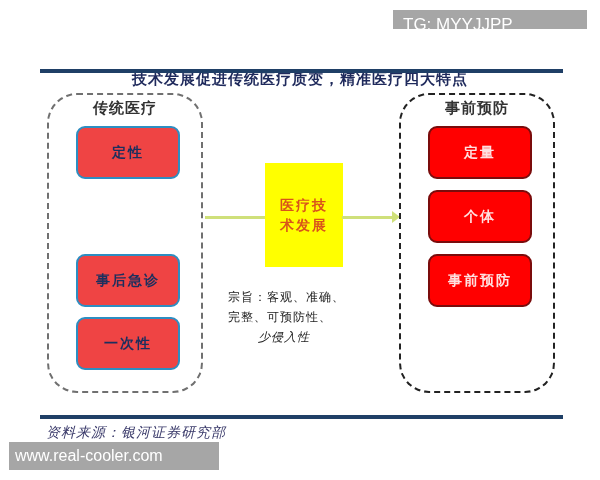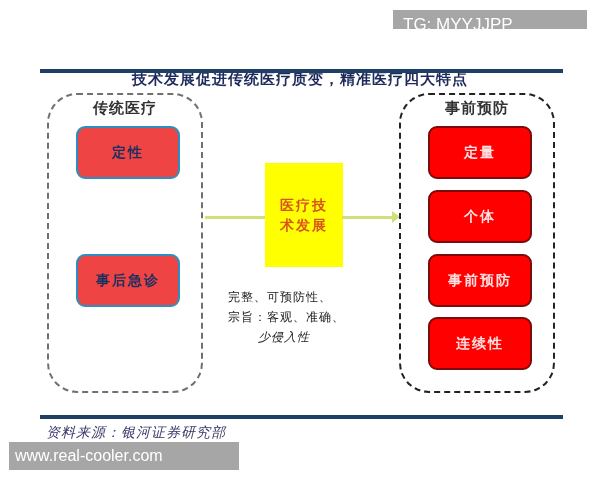--- a/index.html
+++ b/index.html
@@ -63,58 +63,58 @@
   .note {
     position: absolute; left: 228px; top: 287px; width: 150px;
     font-size: 12px; color: #222222; line-height: 20px; letter-spacing: 1px;
   }
   .note .l3 { padding-left: 30px; font-style: italic; }
   .source {
     position: absolute; left: 46px; top: 424px;
     font-size: 14px; font-style: italic; color: #3a3a6a; letter-spacing: 1px;
   }
   .wm-bottom {
-    position: absolute; left: 9px; top: 442px; width: 230px; height: 28px;
+    position: absolute; left: 9px; top: 442px; width: 210px; height: 28px;
     background: #a6a6a6; color: #ffffff;
     font-family: "Liberation Sans", "DejaVu Sans", sans-serif;
     font-size: 16px; line-height: 28px; padding-left: 6px; box-sizing: border-box;
   }
 </style>
 </head>
 <body>
 
 <div class="wm-top">TG: MYYJJPP</div>
 
 <div class="title">技术发展促进传统医疗质变，精准医疗四大特点</div>
 <div class="rule top"></div>
 
 <div class="group left">
   <div class="group-label">传统医疗</div>
   <div class="item blue i0">定性</div>
   <div class="item blue i2">事后急诊</div>
+  <div class="item blue i3">一次性</div>
 </div>
 
 <div class="arrow-line l"></div>
 <div class="center-box">
   <span>医疗技</span>
   <span>术发展</span>
 </div>
 <div class="arrow-line r"></div>
 <div class="arrow-head"></div>
 
 <div class="note">
+  <div>宗旨：客观、准确、</div>
   <div>完整、可预防性、</div>
-  <div>宗旨：客观、准确、</div>
   <div class="l3">少侵入性</div>
 </div>
 
 <div class="group right">
   <div class="group-label">事前预防</div>
   <div class="item red i0">定量</div>
   <div class="item red i2">事前预防</div>
   <div class="item red i1">个体</div>
-  <div class="item red i3">连续性</div>
 </div>
 
 <div class="rule bottom"></div>
 <div class="source">资料来源：银河证券研究部</div>
 
 <div class="wm-bottom">www.real-cooler.com</div>
 
 </body></html>

